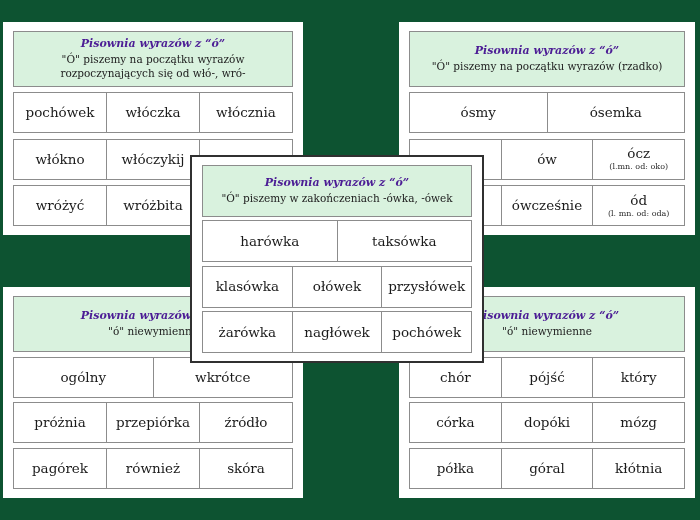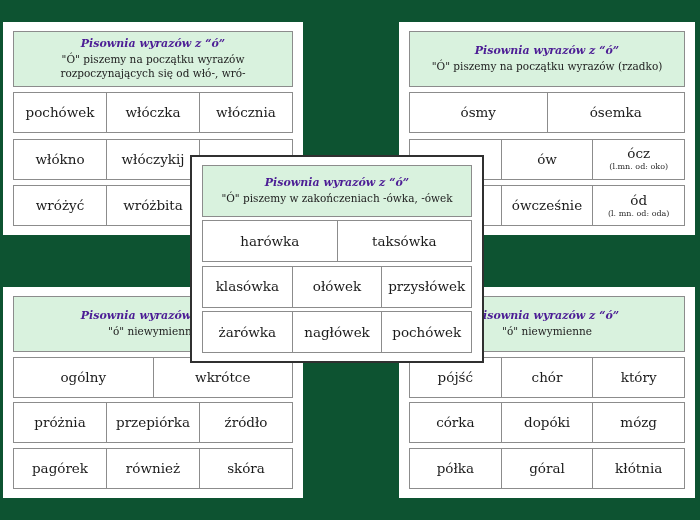--- a/index.html
+++ b/index.html
@@ -193,26 +193,26 @@
     </div>
   </section>
 
   <section class="card c-br">
     <header class="hdr">
       <div class="title">Pisownia wyrazów z “ó”</div>
       <div class="subtitle">"ó" niewymienne</div>
     </header>
     <div class="row">
       <div class="cell">
+          <span class="w">chór</span>
+        </div>
+      <div class="cell">
           <span class="w">pójść</span>
         </div>
       <div class="cell">
-          <span class="w">chór</span>
-        </div>
-      <div class="cell">
           <span class="w">który</span>
         </div>
     </div>
     <div class="row">
       <div class="cell">
           <span class="w">córka</span>
         </div>
       <div class="cell">
           <span class="w">dopóki</span>
         </div>

